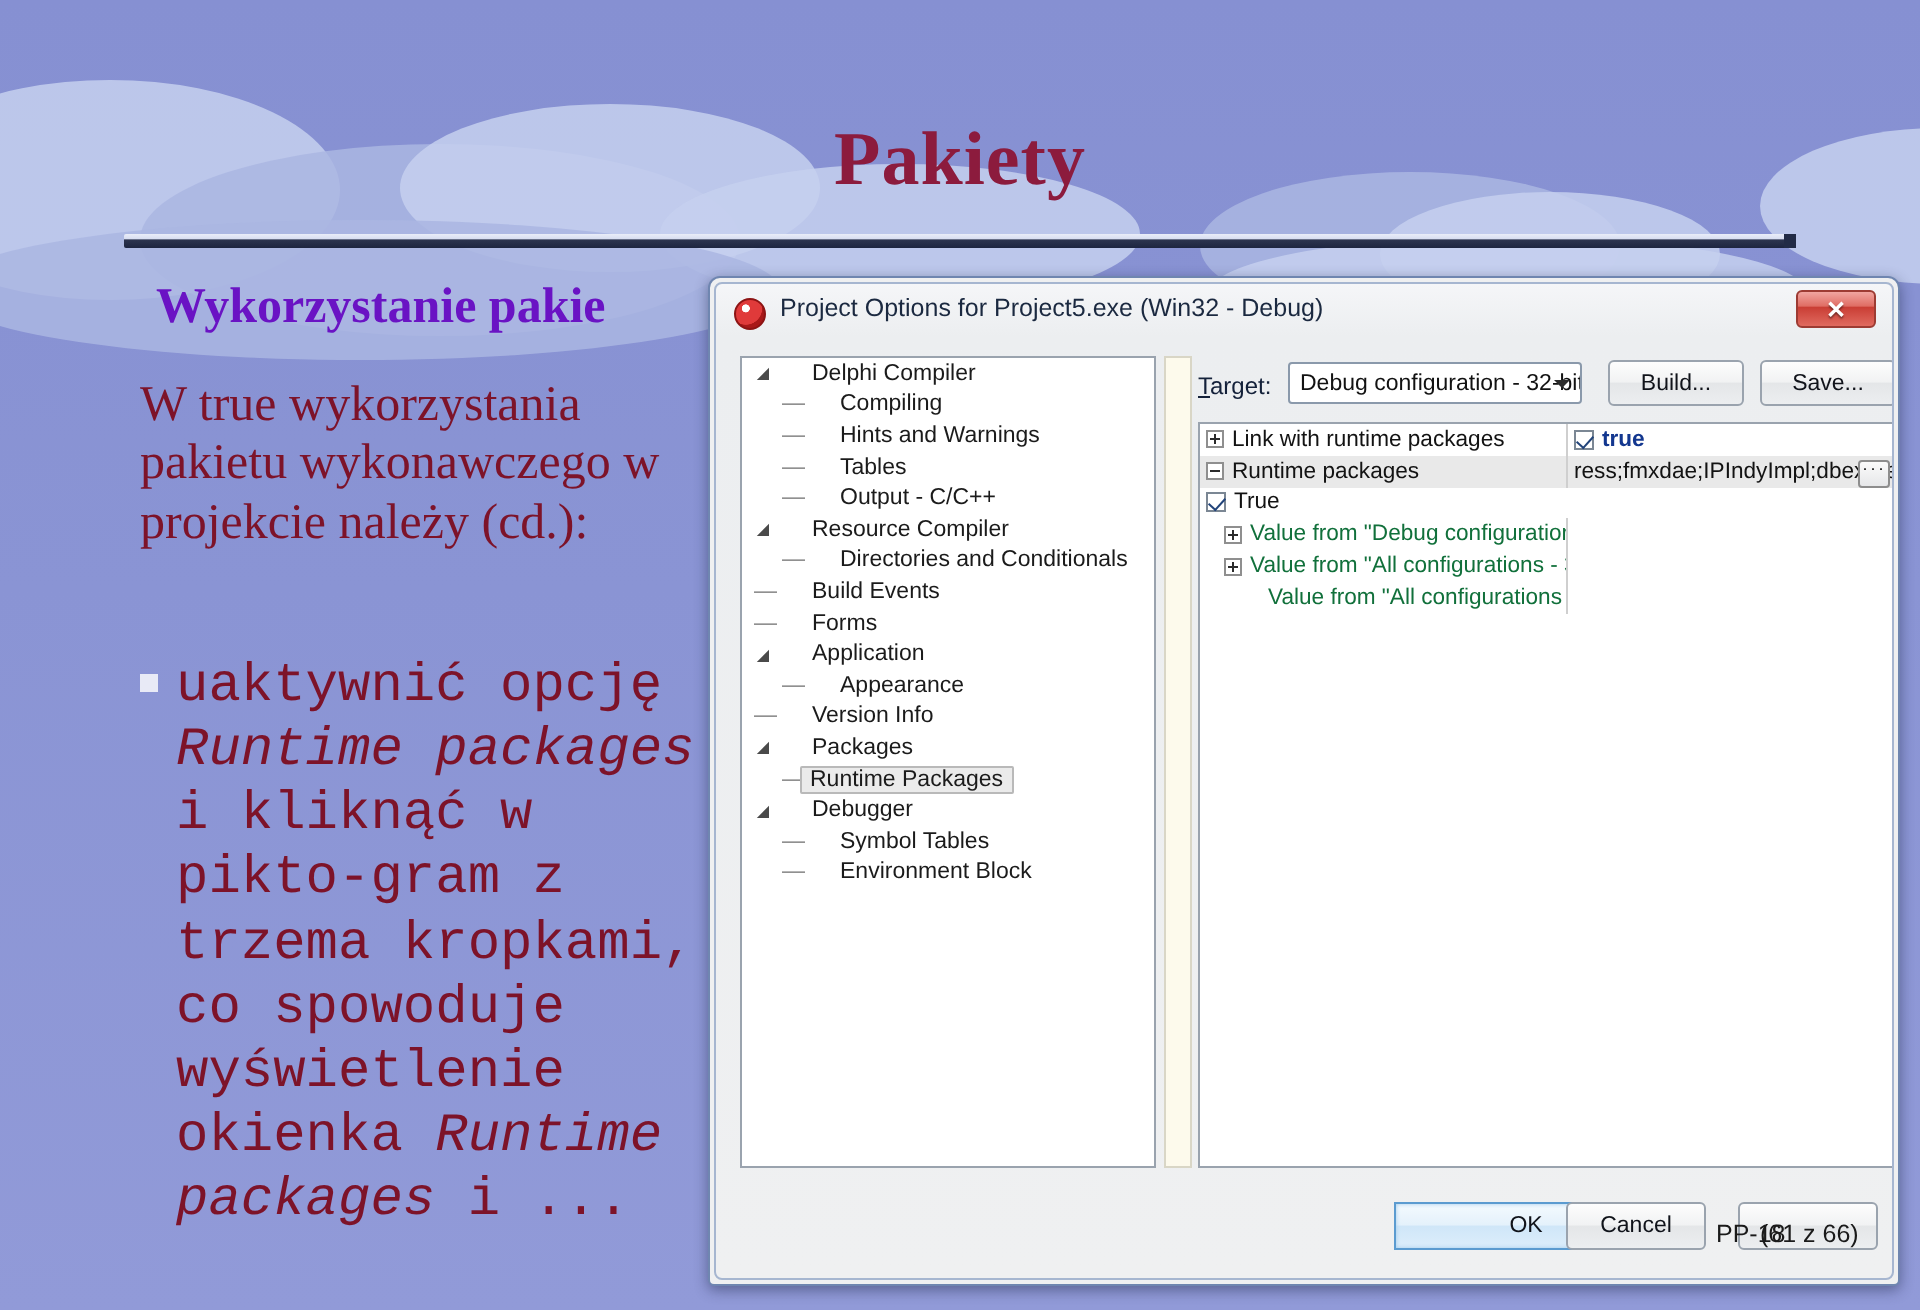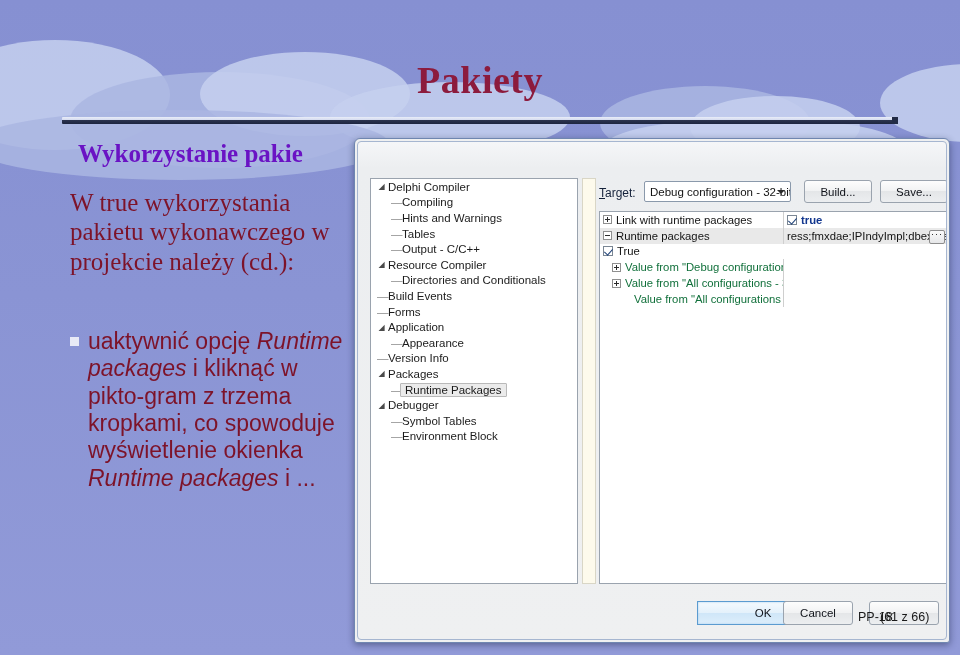--- a/index.html
+++ b/index.html
@@ -41,21 +41,21 @@
     font-family:"Liberation Serif",serif;font-weight:bold;font-size:25px;
     color:#6a13c4;white-space:nowrap;overflow:hidden;
   }
   #intro-para{
     position:absolute;left:70px;top:188px;width:290px;
     font-family:"Liberation Serif",serif;font-size:25px;line-height:1.17;
     color:#7d1329;
   }
   #bullet-block{
     position:absolute;left:88px;top:328px;width:265px;
-    font-family:Liberation Sans, sans-serif;font-size:23px;line-height:1.19;
+    font-family:Liberation Mono, monospace;font-size:27px;line-height:1.19;
     color:#7d1329;
   }
   #bullet-block .marker{
     position:absolute;left:-18px;top:9px;width:9px;height:9px;background:#e8eaf6;
   }
   #bullet-block i{font-style:italic;}
 
   
   #dialog{
     position:absolute;left:354px;top:138px;width:596px;height:505px;
@@ -97,21 +97,21 @@
   .tree-row{
     position:relative;height:15.6px;font-size:11.5px;color:#1b1b1b;
     font-family:"Liberation Sans",sans-serif;white-space:nowrap;
     display:flex;align-items:center;
   }
   .tree-row .tw{
     display:inline-block;width:9px;text-align:center;color:#4a4a4a;font-size:8px;
     flex:none;
   }
   .tree-row .dash{display:inline-block;width:9px;color:#8a8a8a;flex:none;text-align:center;}
-  .tree-row .lbl{padding-left:2px;}
+  .tree-row .lbl{padding-left:20px;}
   .tree-row.sel .lbl{
     background:#ebebeb;border:1px solid #b9b9b9;padding:0 4px;border-radius:1px;
   }
 
   
   #ivory-strip{
     position:absolute;left:224px;top:36px;width:14px;height:406px;
     background:#fdfaec;border:1px solid #d9d6c6;box-sizing:border-box;
   }
 
@@ -251,20 +251,25 @@
   <div id="intro-para">W true wykorzystania pakietu wykonawczego w projekcie należy (cd.):</div>
 
   <div id="bullet-block">
     <span class="marker"></span>
     <span>uaktywnić opcję </span><i>Runtime packages</i><span> i kliknąć w pikto-gram z trzema kropkami, co spowoduje wyświetlenie okienka </span><i>Runtime</i><span> </span><i>packages</i><span> i ...</span>
   </div>
 
   <div id="dialog">
     <div id="dialog-frame">
 
+      <div id="titlebar">
+        <div id="dlg-icon"></div>
+        <div id="dlg-title">Project Options for Project5.exe  (Win32 - Debug)</div>
+        <div id="close-btn">✕</div>
+      </div>
 
       <div id="tree-panel">
           <div class="tree-row" style="padding-left: 6px;">
             <span class="tw">◢</span>
             <span class="lbl">Delphi Compiler</span>
           </div>
           <div class="tree-row" style="padding-left: 20px;">
             <span class="dash">—</span>
             <span class="lbl">Compiling</span>
           </div>

